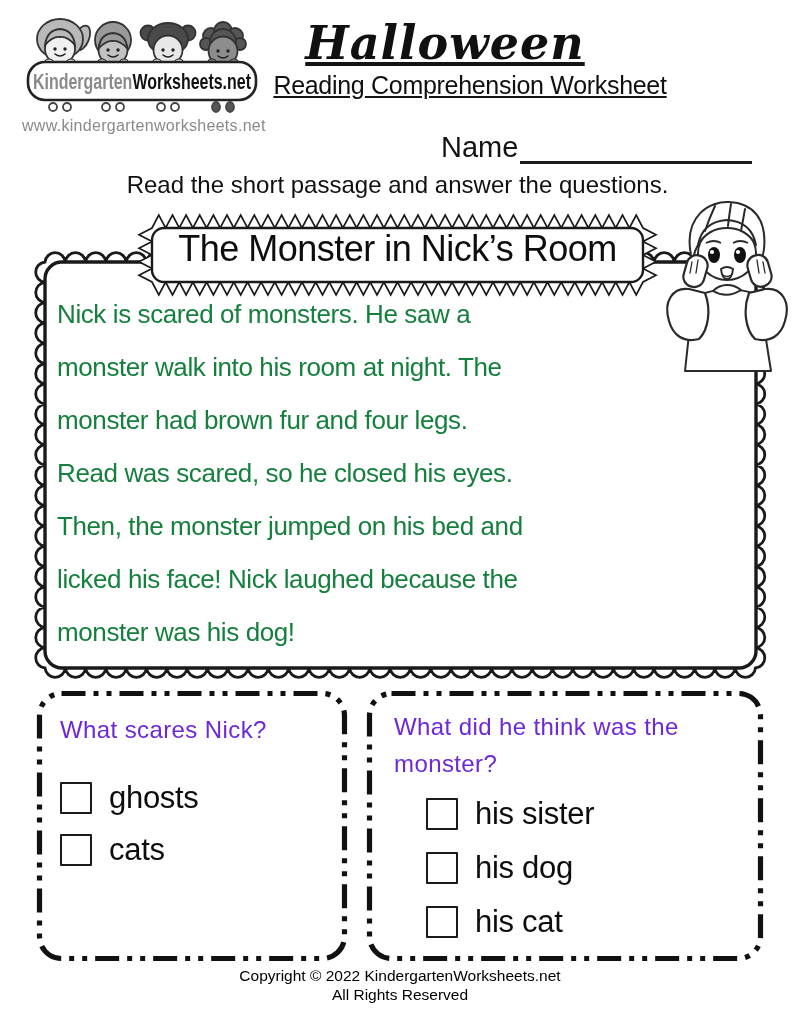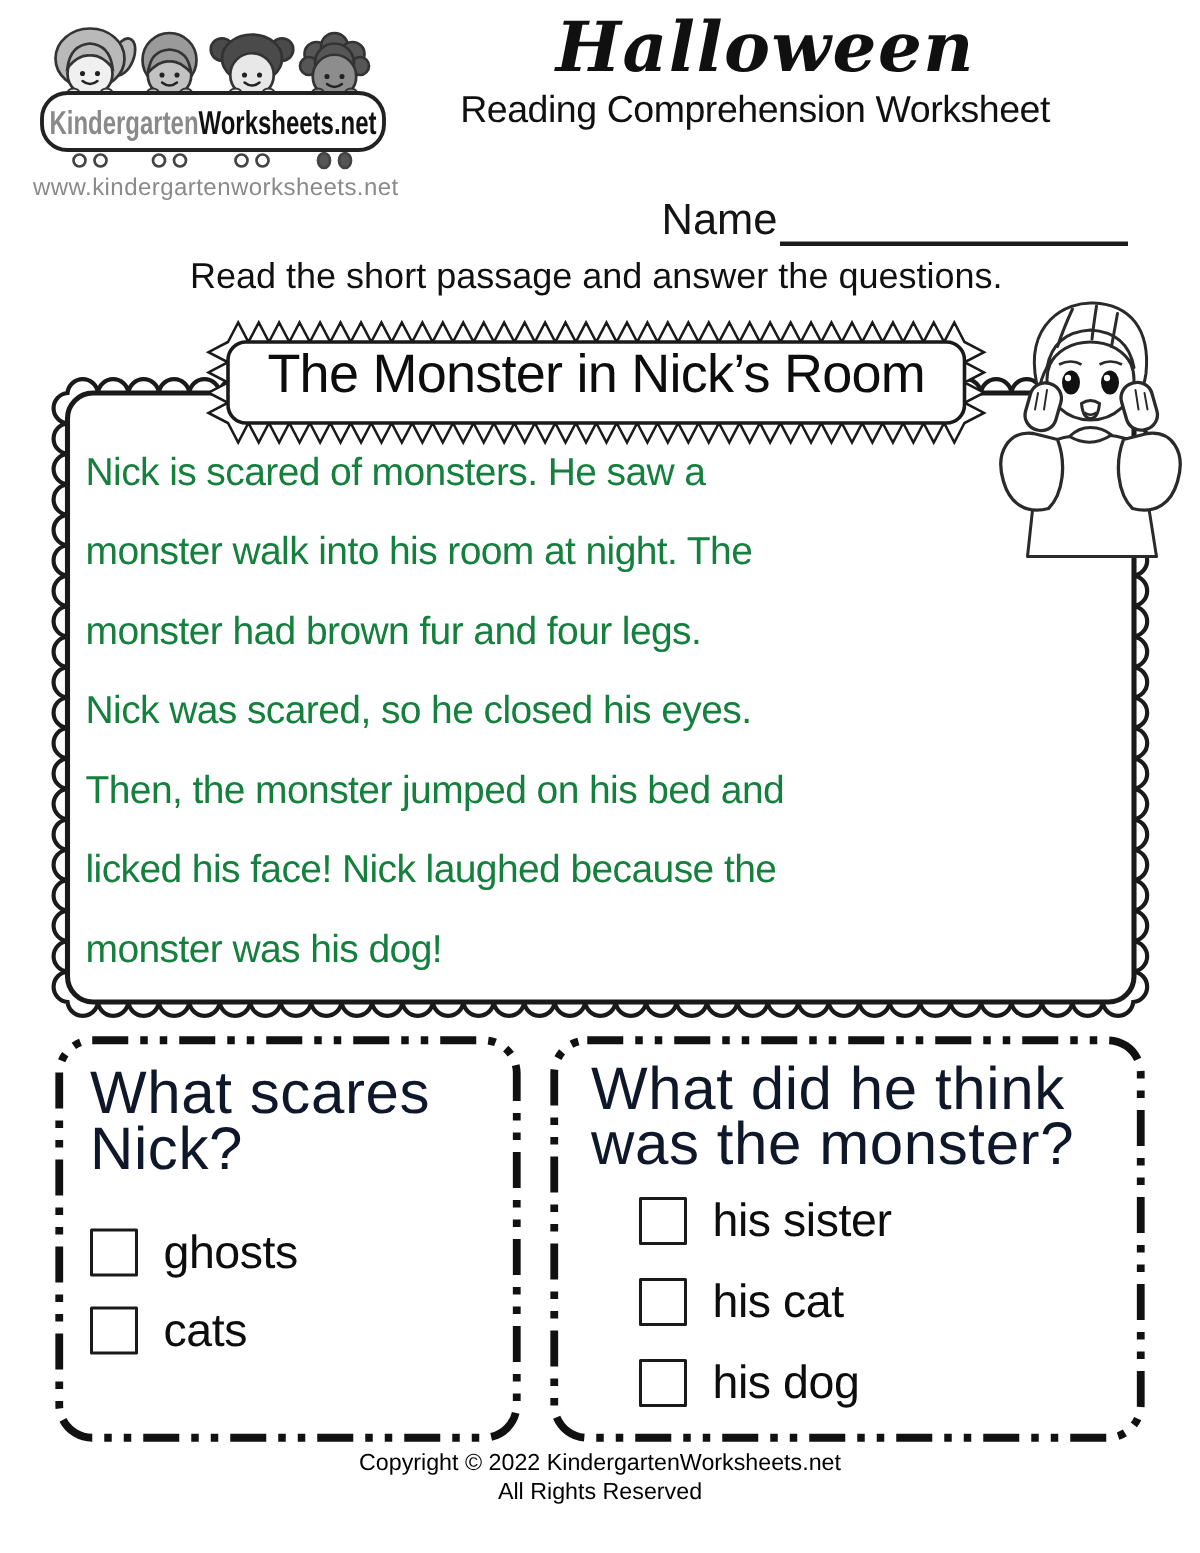--- a/index.html
+++ b/index.html
@@ -6,21 +6,21 @@
   body{
     width:800px;height:1035px;background:#ffffff;position:relative;
     font-family:"Liberation Sans", sans-serif;color:#141414;overflow:hidden;
   }
   .abs{position:absolute;}
 
   
   #logo-svg{left:16px;top:12px;width:246px;height:106px;}
   #site-url{left:22px;top:117px;font-size:16px;color:#8a8a8a;letter-spacing:.3px;}
 
-  #title-block{left:240px;top:6px;width:460px;text-align:right;}
+  #title-block{left:240px;top:18px;width:460px;text-align:center;text-decoration:underline;}
   #main-title{
     font-family:"DejaVu Serif", serif;font-style:italic;font-weight:bold;
     font-size:46px;line-height:50px;letter-spacing:1px;color:#101010;
     margin-right:50px;
   }
   #subtitle{font-size:25px;line-height:30px;margin-top:2px;color:#101010;letter-spacing:-.3px;}
 
   #name-row{left:441px;top:130px;display:flex;align-items:flex-end;}
   #name-label{font-size:29px;line-height:34px;}
   #name-line{width:232px;height:30px;border-bottom:3px solid #1c1c1c;margin-left:2px;}
@@ -41,21 +41,21 @@
   #girl-svg{left:655px;top:193px;width:145px;height:180px;z-index:5;}
 
   
   .qbox{z-index:2;}
   #qbox-1{left:36px;top:690px;width:312px;height:272px;}
   #qbox-2{left:366px;top:690px;width:398px;height:272px;}
   .qborder{position:absolute;left:0;top:0;}
   .qcontent{position:absolute;left:0;top:0;width:100%;}
   #qbox-1 .qcontent{padding:21px 0 0 24px;}
   #qbox-2 .qcontent{padding:18px 0 0 28px;}
-  .qprompt{font-size:40px;line-height:37px;letter-spacing:.4px;color:#0f172a;}
+  .qprompt{font-size:24px;line-height:37px;letter-spacing:.4px;color:#6d28d9;}
   #qbox-2 .qprompt{width:345px;}
   .options{margin-top:33px;}
   #qbox-2 .options{margin-top:15px;margin-left:32px;}
   .option{display:flex;align-items:center;height:34px;margin-bottom:18px;text-align:center;}
   #qbox-2 .option{margin-bottom:20px;}
   .checkbox{width:28px;height:28px;border:2.5px solid #1a1a1a;background:#fff;border-radius:1px;flex:0 0 auto;}
   .option-label{font-size:31px;color:#0d0d0d;margin-left:17px;letter-spacing:-.3px;white-space:nowrap;}
 
   
   #footer{left:0;top:966px;width:800px;text-align:center;color:#000000;}
@@ -150,21 +150,21 @@
 
 <svg id="scallop-svg" class="abs" viewBox="0 0 736 452">
   <path id="scallop-border" d="M 12 22 a 10.2 10.3 0 0 1 20.3 0 a 10.2 10.3 0 0 1 20.3 0 a 10.2 10.3 0 0 1 20.3 0 a 10.2 10.3 0 0 1 20.3 0 a 10.2 10.3 0 0 1 20.3 0 a 10.2 10.3 0 0 1 20.3 0 a 10.2 10.3 0 0 1 20.3 0 a 10.2 10.3 0 0 1 20.3 0 a 10.2 10.3 0 0 1 20.3 0 a 10.2 10.3 0 0 1 20.3 0 a 10.2 10.3 0 0 1 20.3 0 a 10.2 10.3 0 0 1 20.3 0 a 10.2 10.3 0 0 1 20.3 0 a 10.2 10.3 0 0 1 20.3 0 a 10.2 10.3 0 0 1 20.3 0 a 10.2 10.3 0 0 1 20.3 0 a 10.2 10.3 0 0 1 20.3 0 a 10.2 10.3 0 0 1 20.3 0 a 10.2 10.3 0 0 1 20.3 0 a 10.2 10.3 0 0 1 20.3 0 a 10.2 10.3 0 0 1 20.3 0 a 10.2 10.3 0 0 1 20.3 0 a 10.2 10.3 0 0 1 20.3 0 a 10.2 10.3 0 0 1 20.3 0 a 10.2 10.3 0 0 1 20.3 0 a 10.2 10.3 0 0 1 20.3 0 a 10.2 10.3 0 0 1 20.3 0 a 10.2 10.3 0 0 1 20.3 0 a 10.2 10.3 0 0 1 20.3 0 a 10.2 10.3 0 0 1 20.3 0 a 10.2 10.3 0 0 1 20.3 0 a 10.2 10.3 0 0 1 20.3 0 a 10.2 10.3 0 0 1 20.3 0 a 10.2 10.3 0 0 1 20.3 0 a 10.2 10.3 0 0 1 20.3 0 a 10.3 10.2 0 0 1 0 20.3 a 10.3 10.2 0 0 1 0 20.3 a 10.3 10.2 0 0 1 0 20.3 a 10.3 10.2 0 0 1 0 20.3 a 10.3 10.2 0 0 1 0 20.3 a 10.3 10.2 0 0 1 0 20.3 a 10.3 10.2 0 0 1 0 20.3 a 10.3 10.2 0 0 1 0 20.3 a 10.3 10.2 0 0 1 0 20.3 a 10.3 10.2 0 0 1 0 20.3 a 10.3 10.2 0 0 1 0 20.3 a 10.3 10.2 0 0 1 0 20.3 a 10.3 10.2 0 0 1 0 20.3 a 10.3 10.2 0 0 1 0 20.3 a 10.3 10.2 0 0 1 0 20.3 a 10.3 10.2 0 0 1 0 20.3 a 10.3 10.2 0 0 1 0 20.3 a 10.3 10.2 0 0 1 0 20.3 a 10.3 10.2 0 0 1 0 20.3 a 10.3 10.2 0 0 1 0 20.3 a 10.2 10.3 0 0 1 -20.3 0 a 10.2 10.3 0 0 1 -20.3 0 a 10.2 10.3 0 0 1 -20.3 0 a 10.2 10.3 0 0 1 -20.3 0 a 10.2 10.3 0 0 1 -20.3 0 a 10.2 10.3 0 0 1 -20.3 0 a 10.2 10.3 0 0 1 -20.3 0 a 10.2 10.3 0 0 1 -20.3 0 a 10.2 10.3 0 0 1 -20.3 0 a 10.2 10.3 0 0 1 -20.3 0 a 10.2 10.3 0 0 1 -20.3 0 a 10.2 10.3 0 0 1 -20.3 0 a 10.2 10.3 0 0 1 -20.3 0 a 10.2 10.3 0 0 1 -20.3 0 a 10.2 10.3 0 0 1 -20.3 0 a 10.2 10.3 0 0 1 -20.3 0 a 10.2 10.3 0 0 1 -20.3 0 a 10.2 10.3 0 0 1 -20.3 0 a 10.2 10.3 0 0 1 -20.3 0 a 10.2 10.3 0 0 1 -20.3 0 a 10.2 10.3 0 0 1 -20.3 0 a 10.2 10.3 0 0 1 -20.3 0 a 10.2 10.3 0 0 1 -20.3 0 a 10.2 10.3 0 0 1 -20.3 0 a 10.2 10.3 0 0 1 -20.3 0 a 10.2 10.3 0 0 1 -20.3 0 a 10.2 10.3 0 0 1 -20.3 0 a 10.2 10.3 0 0 1 -20.3 0 a 10.2 10.3 0 0 1 -20.3 0 a 10.2 10.3 0 0 1 -20.3 0 a 10.2 10.3 0 0 1 -20.3 0 a 10.2 10.3 0 0 1 -20.3 0 a 10.2 10.3 0 0 1 -20.3 0 a 10.2 10.3 0 0 1 -20.3 0 a 10.2 10.3 0 0 1 -20.3 0 a 10.3 10.2 0 0 1 0 -20.3 a 10.3 10.2 0 0 1 0 -20.3 a 10.3 10.2 0 0 1 0 -20.3 a 10.3 10.2 0 0 1 0 -20.3 a 10.3 10.2 0 0 1 0 -20.3 a 10.3 10.2 0 0 1 0 -20.3 a 10.3 10.2 0 0 1 0 -20.3 a 10.3 10.2 0 0 1 0 -20.3 a 10.3 10.2 0 0 1 0 -20.3 a 10.3 10.2 0 0 1 0 -20.3 a 10.3 10.2 0 0 1 0 -20.3 a 10.3 10.2 0 0 1 0 -20.3 a 10.3 10.2 0 0 1 0 -20.3 a 10.3 10.2 0 0 1 0 -20.3 a 10.3 10.2 0 0 1 0 -20.3 a 10.3 10.2 0 0 1 0 -20.3 a 10.3 10.2 0 0 1 0 -20.3 a 10.3 10.2 0 0 1 0 -20.3 a 10.3 10.2 0 0 1 0 -20.3 a 10.3 10.2 0 0 1 0 -20.3 Z" fill="#ffffff" stroke="#1a1a1a" stroke-width="2.8"></path>
   <rect x="12" y="22" width="711" height="406" rx="17" fill="#ffffff" stroke="#1a1a1a" stroke-width="3.4"></rect>
 </svg>
 
 <div id="passage-text" class="abs">
   <div class="pline">Nick is scared of monsters. He saw a</div>
   <div class="pline">monster walk into his room at night. The</div>
   <div class="pline">monster had brown fur and four legs.</div>
-  <div class="pline">Nick was scared, so he closed his eyes.</div>
+  <div class="pline">Read was scared, so he closed his eyes.</div>
   <div class="pline">Then, the monster jumped on his bed and</div>
   <div class="pline">licked his face! Nick laughed because the</div>
   <div class="pline">monster was his dog!</div>
 </div>
 
 <svg id="banner-svg" class="abs" viewBox="0 0 526 106">
   <path id="zigzag-border" d="M 19 25 L 25.8 12 L 32.6 25 L 39.5 12 L 46.3 25 L 53.1 12 L 59.9 25 L 66.7 12 L 73.6 25 L 80.4 12 L 87.2 25 L 94.0 12 L 100.8 25 L 107.7 12 L 114.5 25 L 121.3 12 L 128.1 25 L 134.9 12 L 141.8 25 L 148.6 12 L 155.4 25 L 162.2 12 L 169.0 25 L 175.8 12 L 182.7 25 L 189.5 12 L 196.3 25 L 203.1 12 L 209.9 25 L 216.8 12 L 223.6 25 L 230.4 12 L 237.2 25 L 244.0 12 L 250.9 25 L 257.7 12 L 264.5 25 L 271.3 12 L 278.1 25 L 285.0 12 L 291.8 25 L 298.6 12 L 305.4 25 L 312.2 12 L 319.1 25 L 325.9 12 L 332.7 25 L 339.5 12 L 346.3 25 L 353.2 12 L 360.0 25 L 366.8 12 L 373.6 25 L 380.4 12 L 387.3 25 L 394.1 12 L 400.9 25 L 407.7 12 L 414.5 25 L 421.3 12 L 428.2 25 L 435.0 12 L 441.8 25 L 448.6 12 L 455.4 25 L 462.3 12 L 469.1 25 L 475.9 12 L 482.7 25 L 489.5 12 L 496.4 25 L 503.2 12 L 510.0 25 L 523 31.8 L 510 38.5 L 523 45.3 L 510 52.0 L 523 58.8 L 510 65.5 L 523 72.3 L 510 79.0 L 503.2 92 L 496.4 79 L 489.5 92 L 482.7 79 L 475.9 92 L 469.1 79 L 462.3 92 L 455.4 79 L 448.6 92 L 441.8 79 L 435.0 92 L 428.2 79 L 421.3 92 L 414.5 79 L 407.7 92 L 400.9 79 L 394.1 92 L 387.3 79 L 380.4 92 L 373.6 79 L 366.8 92 L 360.0 79 L 353.2 92 L 346.3 79 L 339.5 92 L 332.7 79 L 325.9 92 L 319.1 79 L 312.2 92 L 305.4 79 L 298.6 92 L 291.8 79 L 285.0 92 L 278.1 79 L 271.3 92 L 264.5 79 L 257.7 92 L 250.9 79 L 244.0 92 L 237.2 79 L 230.4 92 L 223.6 79 L 216.8 92 L 209.9 79 L 203.1 92 L 196.3 79 L 189.5 92 L 182.7 79 L 175.8 92 L 169.0 79 L 162.2 92 L 155.4 79 L 148.6 92 L 141.8 79 L 134.9 92 L 128.1 79 L 121.3 92 L 114.5 79 L 107.7 92 L 100.8 79 L 94.0 92 L 87.2 79 L 80.4 92 L 73.6 79 L 66.7 92 L 59.9 79 L 53.1 92 L 46.3 79 L 39.5 92 L 32.6 79 L 25.8 92 L 19.0 79 L 6 72.3 L 19 65.5 L 6 58.8 L 19 52.0 L 6 45.3 L 19 38.5 L 6 31.8 L 19 25.0 Z" fill="#ffffff" stroke="#1a1a1a" stroke-width="1.7" stroke-linejoin="miter"></path>
   <rect x="19" y="25" width="491" height="54" rx="12" fill="#ffffff" stroke="#1a1a1a" stroke-width="2.4"></rect>
 </svg>
 <div id="banner-title" class="abs">The Monster in Nick’s Room</div>
@@ -225,25 +225,25 @@
   </svg>
   <div class="qcontent">
     <div class="qprompt">What did he think was the monster?</div>
     <div class="options">
       <div class="option">
         <div class="checkbox"></div>
         <span class="option-label">his sister</span>
       </div>
       <div class="option">
         <div class="checkbox"></div>
+        <span class="option-label">his dog</span>
+      </div>
+      <div class="option">
+        <div class="checkbox"></div>
         <span class="option-label">his cat</span>
-      </div>
-      <div class="option">
-        <div class="checkbox"></div>
-        <span class="option-label">his dog</span>
       </div>
     </div>
   </div>
 </div>
 
 <div id="footer" class="abs">
   <div>Copyright © 2022 KindergartenWorksheets.net</div>
   <div>All Rights Reserved</div>
 </div>
 

